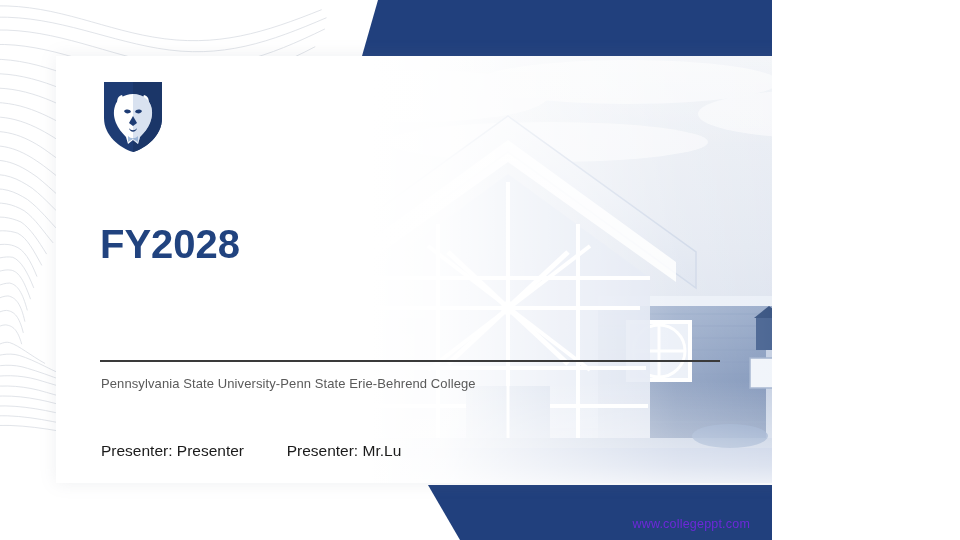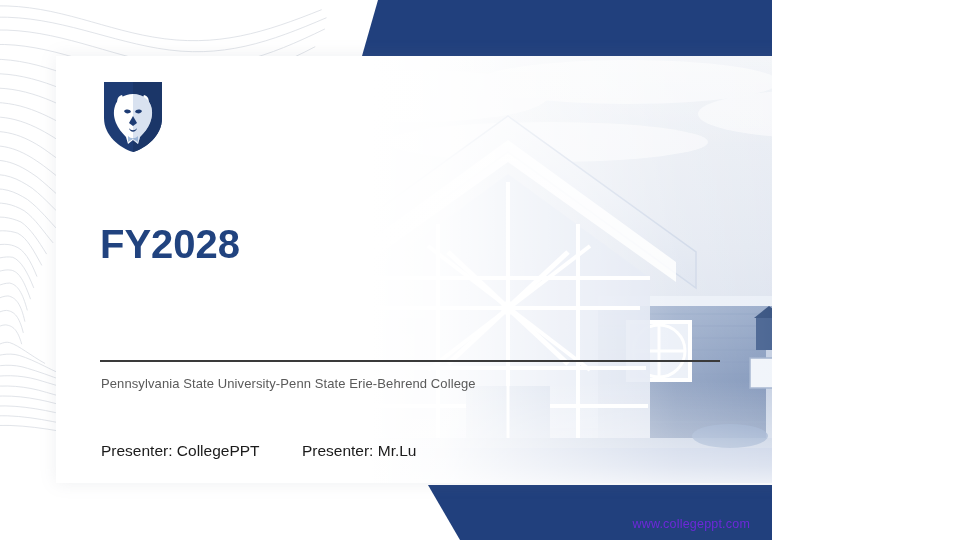--- a/index.html
+++ b/index.html
@@ -384,21 +384,21 @@
 
     <div class="fy">FY2028</div>
 
 
     <div class="rule"></div>
 
     <div class="subtitle">Pennsylvania State University-Penn State Erie-Behrend College</div>
 
     <div class="byline">
       <span class="lbl">Presenter:</span>
-      <span class="val">CollegePPT</span>
+      <span class="val">Presenter</span>
       <span class="gap"></span>
       <span class="lbl">Presenter:</span>
       <span class="val">Mr.Lu</span>
     </div>
 
   </div>
 
   <svg class="band-bottom" viewBox="0 0 960 62" preserveAspectRatio="none">
     <polygon points="428,7 960,7 960,62 460,62" fill="#21407D"></polygon>
   </svg>

